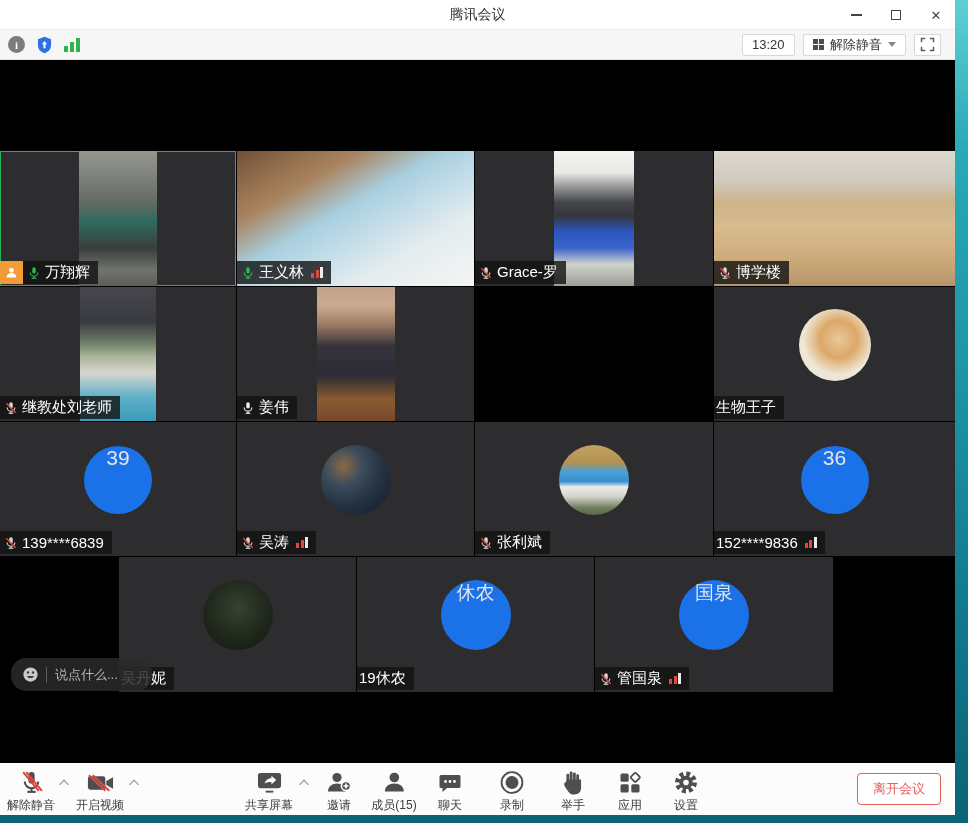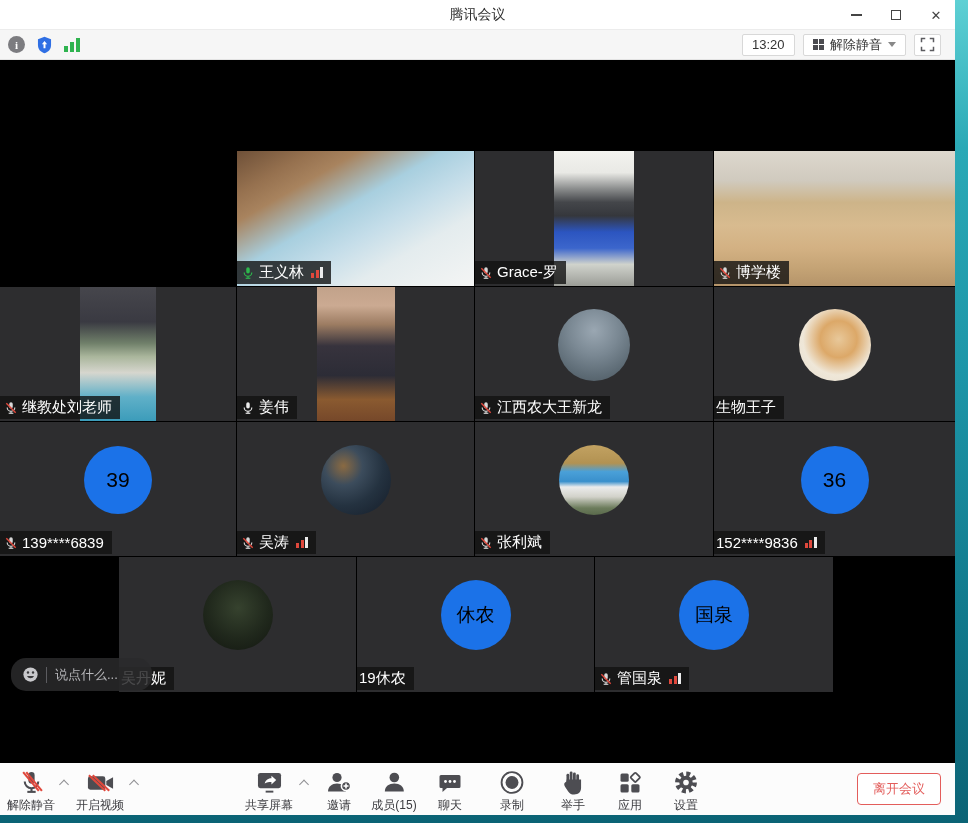--- a/index.html
+++ b/index.html
@@ -41,21 +41,21 @@
   .labelrow { position:absolute; left:0; bottom:2px; display:flex; align-items:stretch; z-index:2; }
   .hostbadge { width:23px; height:23px; background:#f29b38; display:flex; align-items:center; justify-content:center; }
   .nametag { display:flex; align-items:center; gap:4px; background:rgba(18,18,18,.8);
     padding:0 8px 0 4px; height:23px; font-size:15px; color:#fff; white-space:nowrap; }
   .nametag.noicon { padding-left:2px; }
   .sig { display:inline-flex; align-items:flex-end; gap:1.5px; margin-left:3px; }
   .sig i { display:block; width:3px; background:#e0483c; }
   .sig i:nth-child(1){height:5px;} .sig i:nth-child(2){height:8px;} .sig i:nth-child(3){height:11px;background:#ececec;}
 
   .avatar { position:absolute; left:50%; top:43%; transform:translate(-50%,-50%); border-radius:50%; }
-  .bluecircle { background:#1b72e8; color:#000000; display:flex; align-items:center; justify-content:center; }
+  .bluecircle { background:#1b72e8; color:#e5e5e5; display:flex; align-items:flex-start; justify-content:center; }
 
   
   .v-wxh { width:78px; background:linear-gradient(180deg,#94978f 0%,#7e817b 20%,#646a64 38%,#2e6b60 52%,#3a3e3c 72%,#70746c 88%,#5a5e57 100%); }
   .v-wyl { background:linear-gradient(150deg,#6e5038 0%,#96714f 16%,#a8835e 26%,#a8cfdf 44%,#c4dde9 58%,#e4ecee 74%,#f4f5f4 100%); }
   .v-grace { width:80px; background:linear-gradient(180deg,#f3f3ef 0%,#e9e9e5 16%,#8b8d8d 28%,#44464a 38%,#35373c 48%,#2c55c0 60%,#3c66cc 72%,#d0d3cc 84%,#9b9d97 100%); }
   .v-bxl { background:linear-gradient(180deg,#ddd8ce 0%,#d0cabe 22%,#cdb489 38%,#d8bb8f 55%,#d3b183 72%,#c3a274 88%,#b5946a 100%); }
   .v-jjc { width:76px; background:linear-gradient(180deg,#46464c 0%,#3a3a42 26%,#70806a 42%,#aab69c 52%,#d6d6ce 64%,#60b0c8 82%,#3c9cba 100%); }
   .v-jw { width:78px; background:linear-gradient(180deg,#c2a28a 0%,#cbaa92 14%,#9c7c62 28%,#37333d 44%,#2c2c36 66%,#8a5a30 84%,#76482a 100%); }
   .a-wxl { background:radial-gradient(circle at 50% 30%,#9aa7b2 0%,#7a8893 40%,#5e6c76 72%,#49545c 100%); }
   .a-tiger { background:radial-gradient(circle at 55% 42%,#e8c89a 0%,#dca868 32%,#efe7d8 62%,#e6ded0 100%); }
@@ -128,31 +128,51 @@
       <div class="st-box" style="padding:0 5px">
         <svg width="15" height="15" viewBox="0 0 20 20">
           <path d="M2 7 V2 H7 M13 2 H18 V7 M18 13 V18 H13 M7 18 H2 V13" fill="none" stroke="#5c5c60" stroke-width="2"></path>
         </svg>
       </div>
     </div>
   </div>
 
   <div class="videoarea">
 
-
-    <div class="tile" style="left:237px;top:91px;width:237px;height:135px">
-      <div class="fullvid v-wyl"></div>
-      <div class="labelrow">
+    <div class="tile speaking" style="left:0;top:91px;width:236px;height:135px">
+      <div class="strip v-wxh"></div>
+      <div class="labelrow">
+        <span class="hostbadge">
+          <svg width="13" height="13" viewBox="0 0 24 24">
+              <circle cx="12" cy="8" r="4.4" fill="#fff"></circle>
+              <path d="M3 21c0-5 4-8 9-8s9 3 9 8z" fill="#fff"></path>
+            </svg>
+        </span>
         <span class="nametag">
           <svg width="14" height="14" viewBox="0 0 24 24">
               <rect x="9" y="2" width="6" height="11" rx="3" fill="#2db84d"></rect>
               <path d="M5.5 11a6.5 6.5 0 0 0 13 0" fill="none" stroke="#2db84d" stroke-width="2"></path>
               <line x1="12" y1="17.5" x2="12" y2="21" stroke="#2db84d" stroke-width="2"></line>
               <line x1="8" y1="21" x2="16" y2="21" stroke="#2db84d" stroke-width="2"></line>
             </svg>
+          <span>万翔辉</span>
+        </span>
+      </div>
+    </div>
+
+    <div class="tile" style="left:237px;top:91px;width:237px;height:135px">
+      <div class="fullvid v-wyl"></div>
+      <div class="labelrow">
+        <span class="nametag">
+          <svg width="14" height="14" viewBox="0 0 24 24">
+              <rect x="9" y="2" width="6" height="11" rx="3" fill="#2db84d"></rect>
+              <path d="M5.5 11a6.5 6.5 0 0 0 13 0" fill="none" stroke="#2db84d" stroke-width="2"></path>
+              <line x1="12" y1="17.5" x2="12" y2="21" stroke="#2db84d" stroke-width="2"></line>
+              <line x1="8" y1="21" x2="16" y2="21" stroke="#2db84d" stroke-width="2"></line>
+            </svg>
           <span>王义林</span>
           <span class="sig">
               <i></i>
               <i></i>
               <i></i>
             </span>
         </span>
       </div>
     </div>
 
@@ -212,35 +232,20 @@
               <rect x="9" y="2" width="6" height="11" rx="3" fill="#ececec"></rect>
               <path d="M5.5 11a6.5 6.5 0 0 0 13 0" fill="none" stroke="#ececec" stroke-width="2"></path>
               <line x1="12" y1="17.5" x2="12" y2="21" stroke="#ececec" stroke-width="2"></line>
               <line x1="8" y1="21" x2="16" y2="21" stroke="#ececec" stroke-width="2"></line>
             </svg>
           <span>姜伟</span>
         </span>
       </div>
     </div>
 
-    <div class="tile" style="left:475px;top:227px;width:238px;height:134px">
-      <div class="avatar a-wxl" style="width:72px;height:72px"></div>
-      <div class="labelrow">
-        <span class="nametag">
-          <svg width="14" height="14" viewBox="0 0 24 24">
-              <rect x="9" y="2" width="6" height="11" rx="3" fill="#d8d8d8"></rect>
-              <path d="M5.5 11a6.5 6.5 0 0 0 13 0" fill="none" stroke="#d8d8d8" stroke-width="2"></path>
-              <line x1="12" y1="17.5" x2="12" y2="21" stroke="#d8d8d8" stroke-width="2"></line>
-              <line x1="8" y1="21" x2="16" y2="21" stroke="#d8d8d8" stroke-width="2"></line>
-              <line x1="4" y1="4" x2="20" y2="20" stroke="#e0483c" stroke-width="2.4"></line>
-            </svg>
-          <span>江西农大王新龙</span>
-        </span>
-      </div>
-    </div>
 
     <div class="tile" style="left:714px;top:227px;width:241px;height:134px">
       <div class="avatar a-tiger" style="width:72px;height:72px"></div>
       <div class="labelrow">
         <span class="nametag noicon">
           <span>生物王子</span>
         </span>
       </div>
     </div>
 

